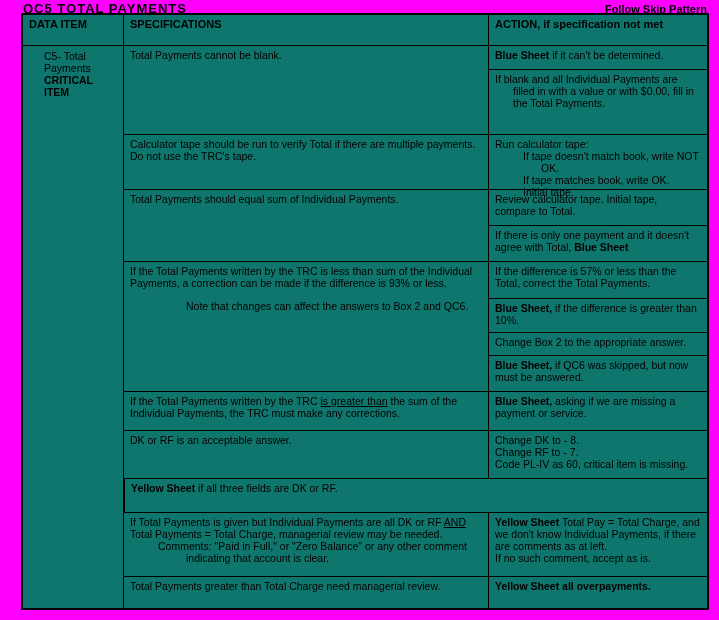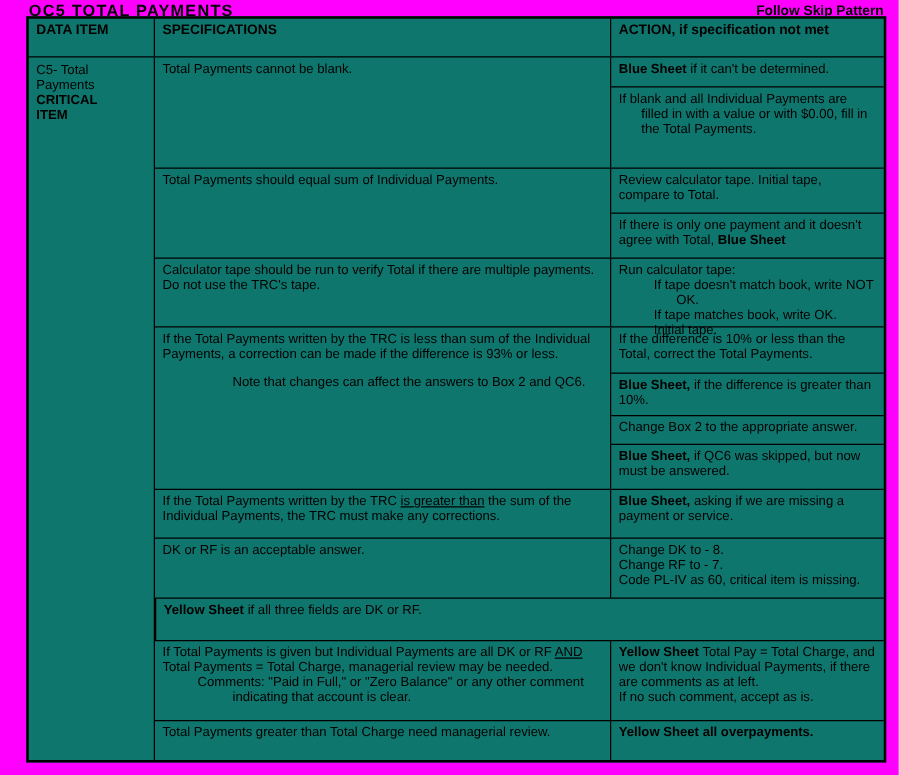--- a/index.html
+++ b/index.html
@@ -27,21 +27,21 @@
     display: flex; flex-direction: column;
     background: #0f766e;
   }
   .hrow { display: flex; height: 31px; border-bottom: 1px solid #000; }
   .hc { padding: 3px 6px; font-size: 11px; font-weight: bold; }
   .hc1 { width: 100px; }
   .hc2 { width: 365px; border-left: 1px solid #000; }
   .hc3 { flex: 1; border-left: 1px solid #000; }
 
   .tbody { display: flex; }
-  .data-col { width: 100px; padding: 4px 6px; }
+  .data-col { width: 100px; padding: 4px 21px; }
   .critical { margin-top: 33px; max-width: 62px; font-weight: bold; }
   .main-col { flex: 1; border-left: 1px solid #000; display: flex; flex-direction: column; }
 
   .row { display: flex; }
   .row + .row { border-top: 1px solid #000; }
   .spec { width: 364px; padding: 3px 6px; }
   .acts { flex: 1; border-left: 1px solid #000; display: flex; flex-direction: column; }
   .ac { padding: 3px 6px; }
   .ac + .ac { border-top: 1px solid #000; }
   .acf { flex: 1; }
@@ -97,56 +97,56 @@
           <div class="acts">
             <div class="ac ac0">
                 <div class="para"><span class="b">Blue Sheet</span><span> if it can't be determined.</span></div>
               </div>
             <div class="ac acf">
                 <div class="para hang"><span>If blank and all Individual Payments are filled in with a value or with $0.00, fill in the Total Payments.</span></div>
               </div>
           </div>
         </div>
 
-        <div class="row r3">
-          <div class="spec">
-              <div class="para"><span>Total Payments should equal sum of Individual Payments.</span></div>
-            </div>
-          <div class="acts">
-            <div class="ac ac0">
-                <div class="para"><span>Review calculator tape. Initial tape, compare to Total.</span></div>
-              </div>
-            <div class="ac acf">
-                <div class="para"><span>If there is only one payment and it doesn't agree with Total, </span><span class="b">Blue Sheet</span></div>
-              </div>
-          </div>
-        </div>
-
         <div class="row r2">
           <div class="spec">
               <div class="para"><span>Calculator tape should be run to verify Total if there are multiple payments. Do not use the TRC's tape.</span></div>
             </div>
           <div class="acts">
             <div class="ac acf">
                 <div class="para"><span>Run calculator tape:</span></div>
                 <div class="para ind1 hang"><span>If tape doesn't match book, write NOT OK.</span></div>
                 <div class="para ind1"><span>If tape matches book, write OK.</span></div>
                 <div class="para ind1"><span>Initial tape.</span></div>
               </div>
           </div>
         </div>
 
+        <div class="row r3">
+          <div class="spec">
+              <div class="para"><span>Total Payments should equal sum of Individual Payments.</span></div>
+            </div>
+          <div class="acts">
+            <div class="ac ac0">
+                <div class="para"><span>Review calculator tape. Initial tape, compare to Total.</span></div>
+              </div>
+            <div class="ac acf">
+                <div class="para"><span>If there is only one payment and it doesn't agree with Total, </span><span class="b">Blue Sheet</span></div>
+              </div>
+          </div>
+        </div>
+
         <div class="row r4">
           <div class="spec">
               <div class="para"><span>If the Total Payments written by the TRC is less than sum of the Individual Payments, a correction can be made if the difference is 93% or less.</span></div>
               <div class="para gap ind2"><span>Note that changes can affect the answers to Box 2 and QC6.</span></div>
             </div>
           <div class="acts">
             <div class="ac ac0">
-                <div class="para"><span>If the difference is 10% or less than the Total, correct the Total Payments.</span></div>
+                <div class="para"><span>If the difference is 57% or less than the Total, correct the Total Payments.</span></div>
               </div>
             <div class="ac ac1">
                 <div class="para"><span class="b">Blue Sheet,</span><span> if the difference is greater than 10%.</span></div>
               </div>
             <div class="ac ac2">
                 <div class="para"><span>Change Box 2 to the appropriate answer.</span></div>
               </div>
             <div class="ac acf">
                 <div class="para"><span class="b">Blue Sheet,</span><span> if QC6 was skipped, but now must be answered.</span></div>
               </div>

